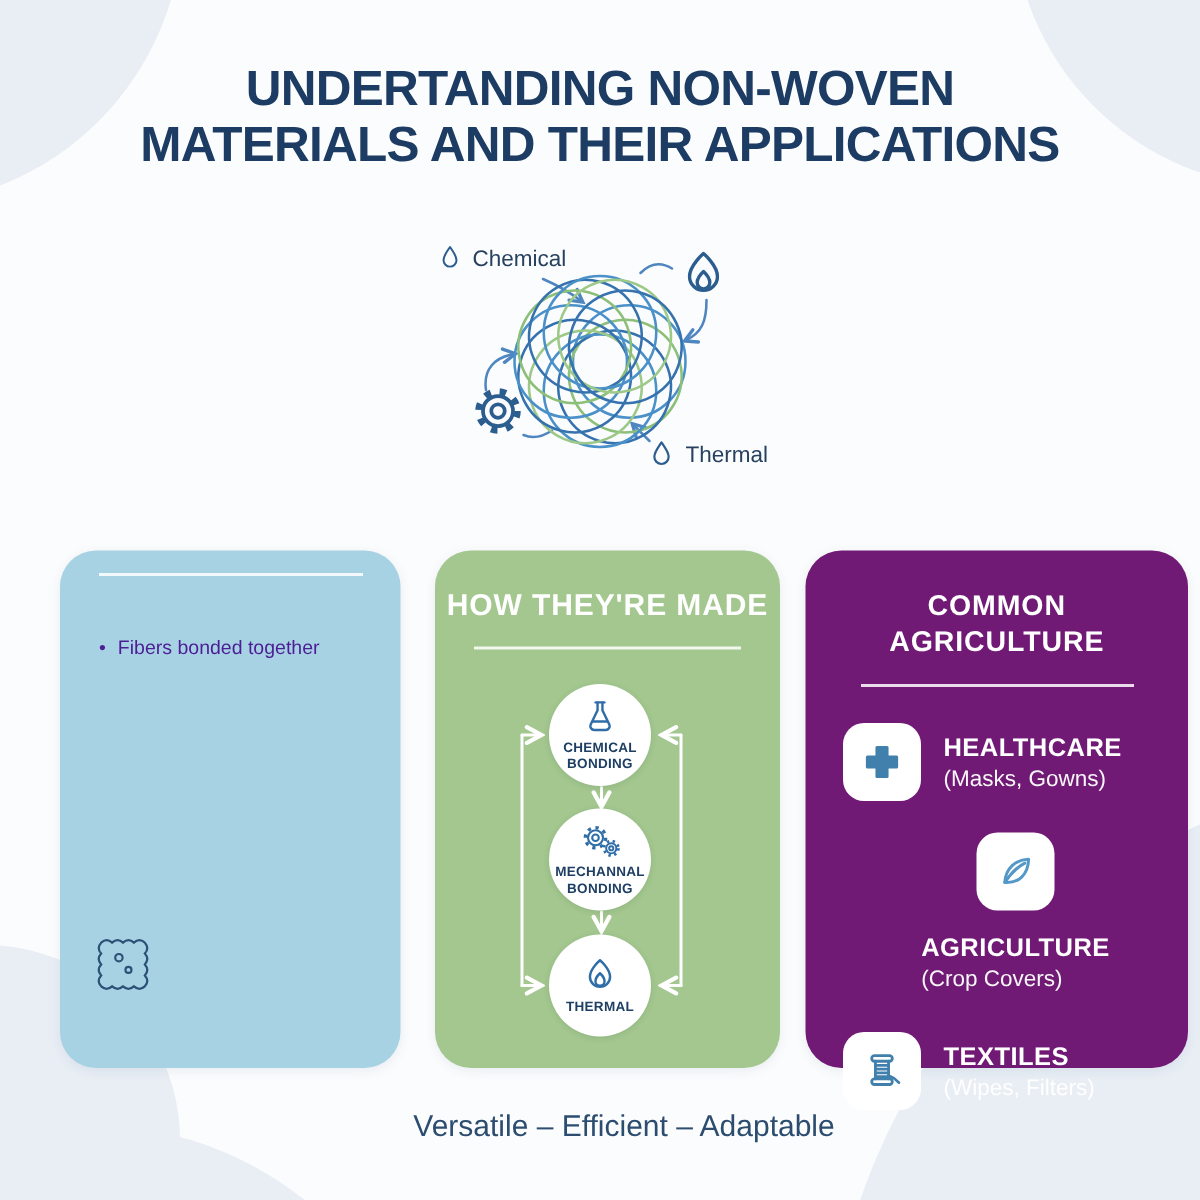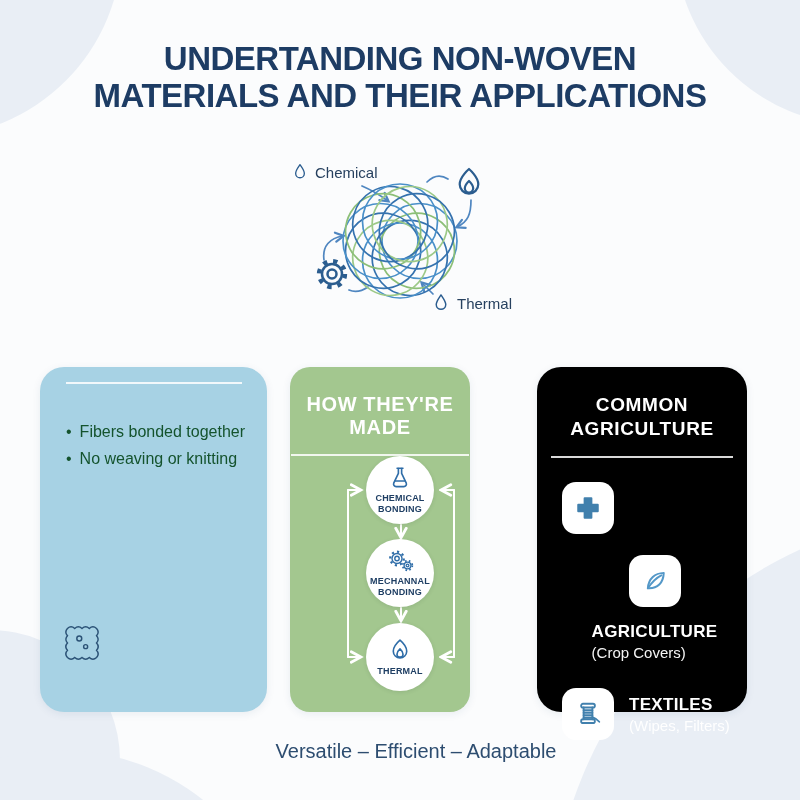--- a/index.html
+++ b/index.html
@@ -32,34 +32,34 @@
   }
   #chem-label{left:20px;top:14px;}
   #therm-label{left:160px;top:144px;}
   #flame-big{position:absolute;left:181px;top:18px;width:36px;height:36px;}
   #gear-big{position:absolute;left:42px;top:106px;width:40px;height:40px;}
 
   
   .card{position:absolute;top:367px;height:345px;border-radius:24px;
         box-shadow:0 2px 8px rgba(30,60,100,0.08);}
   #card-what{left:40px;width:227px;background:#a7d2e4;}
-  #card-how{left:290px;width:180px;background:#a3c78f;border-radius:20px;}
-  #card-apps{left:537px;width:210px;background:#000000;}
+  #card-how{left:290px;width:230px;background:#a3c78f;}
+  #card-apps{left:537px;width:255px;background:#701a75;}
 
   .card-title{
     color:#ffffff;font-weight:700;text-align:center;letter-spacing:0.6px;
   }
   .divider{height:2px;background:rgba(255,255,255,0.85);margin:15px auto 0 auto;}
 
   
   #card-what .card-title{font-size:19px;padding-top:70px;}
   #card-what .divider{width:176px;}
   #what-list{margin:34px 0 0 0;padding:0 10px 0 26px;list-style:none;}
   #what-list li{
-    color:#14532d;font-size:16px;line-height:27px;white-space:nowrap;
+    color:#4c1d95;font-size:13px;line-height:27px;white-space:nowrap;
   }
   #what-list li::before{content:"•";margin-right:8px;}
   #fabric-icon{position:absolute;left:22px;top:256px;width:40px;height:40px;}
 
   
   #card-how .card-title{font-size:20px;padding-top:26px;}
   #card-how .divider{width:178px;}
   #flow-arrows{position:absolute;left:0;top:0;width:222px;height:345px;}
   .step-circle{
     position:absolute;left:76px;width:68px;height:68px;border-radius:50%;
@@ -166,21 +166,20 @@
       <circle cx="12" cy="12" r="7.8" stroke-width="2.6" stroke-dasharray="2.6 3.6"></circle>
       <circle cx="12" cy="12" r="2.7" stroke-width="1.5"></circle>
     </g>
   </svg>
 </div>
 
 <div class="card" id="card-what">
   <div class="divider"></div>
   <ul id="what-list">
     <li>Fibers bonded together</li>
-    <li>No weaving or knitting</li>
   </ul>
   <svg id="fabric-icon" viewBox="0 0 44 44">
     <g fill="none" stroke="#2b5276" stroke-width="1.6">
       <path d="M6,6 q4,-3.6 8,0 q4,-3.6 8,0 q4,-3.6 8,0 q4,-3.6 8,0
                q3.6,4 0,8 q3.6,4 0,8 q3.6,4 0,8 q3.6,4 0,8
                q-4,3.6 -8,0 q-4,3.6 -8,0 q-4,3.6 -8,0 q-4,3.6 -8,0
                q-3.6,-4 0,-8 q-3.6,-4 0,-8 q-3.6,-4 0,-8 q-3.6,-4 0,-8 Z"></path>
       <circle cx="19" cy="17" r="2.7"></circle>
       <circle cx="26" cy="26" r="2.2"></circle>
     </g>
@@ -254,20 +253,24 @@
     <div>AGRICULTURE</div>
   </div>
   <div class="divider"></div>
 
   <div class="app-item" id="app-1">
     <div class="app-tile">
       <svg width="30" height="30" viewBox="0 0 24 24">
         <path d="M9.3,4.2 h5.4 v5.1 h5.1 v5.4 h-5.1 v5.1 h-5.4 v-5.1 h-5.1 v-5.4 h5.1 Z" fill="#4180ad" stroke="#4180ad" stroke-width="1.6" stroke-linejoin="round"></path>
       </svg>
     </div>
+    <div>
+      <div class="app-name">HEALTHCARE</div>
+      <div class="app-detail">(Masks, Gowns)</div>
+    </div>
   </div>
 
   <div class="app-item" id="app-2">
     <div class="app-tile">
       <svg width="30" height="30" viewBox="0 0 24 24">
         <g fill="none" stroke="#5498c8" stroke-width="1.6" stroke-linecap="round" stroke-linejoin="round">
           <path d="M19,5.5 C12,5.8 6.8,10 6.3,17.8 C14,18.3 18.7,13.5 19,5.5 Z"></path>
           <path d="M6.3,17.8 C9.5,13 13,9.5 17,7.5"></path>
         </g>
       </svg>

